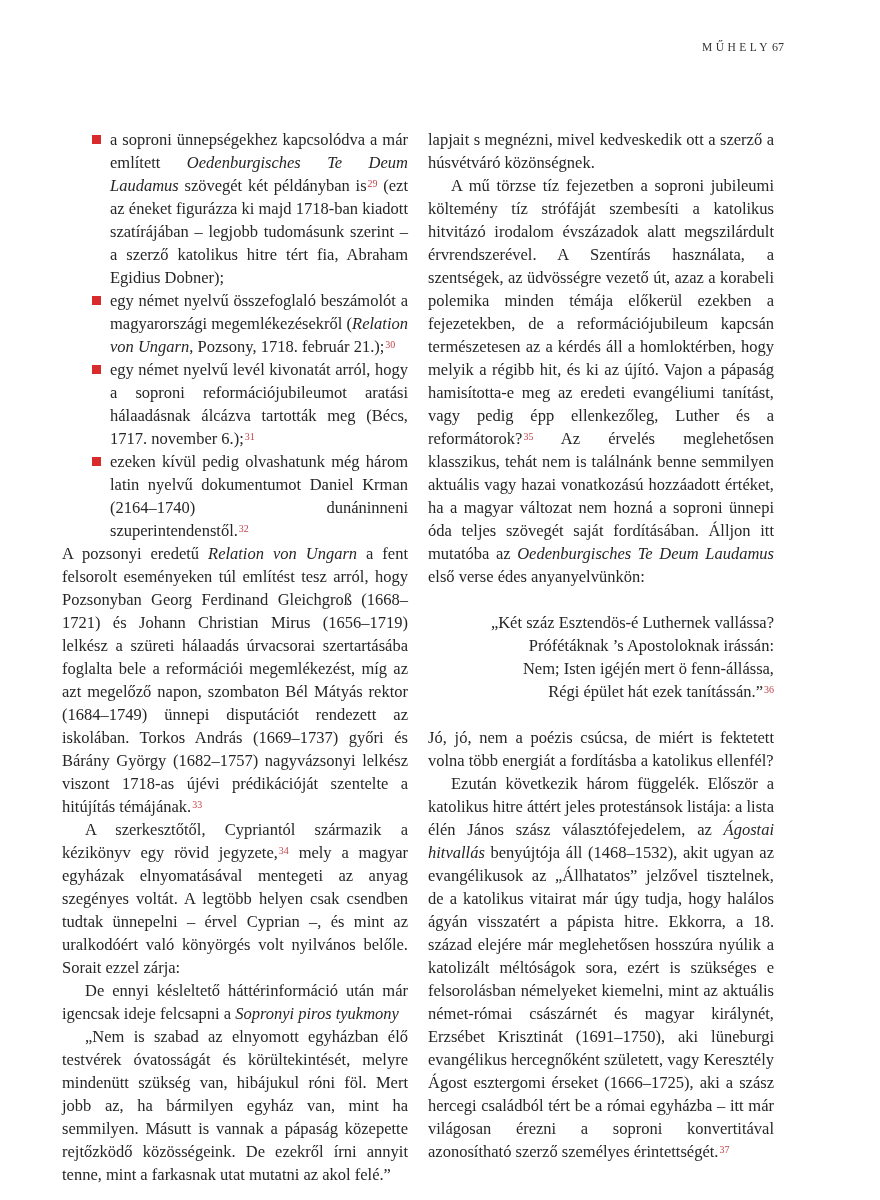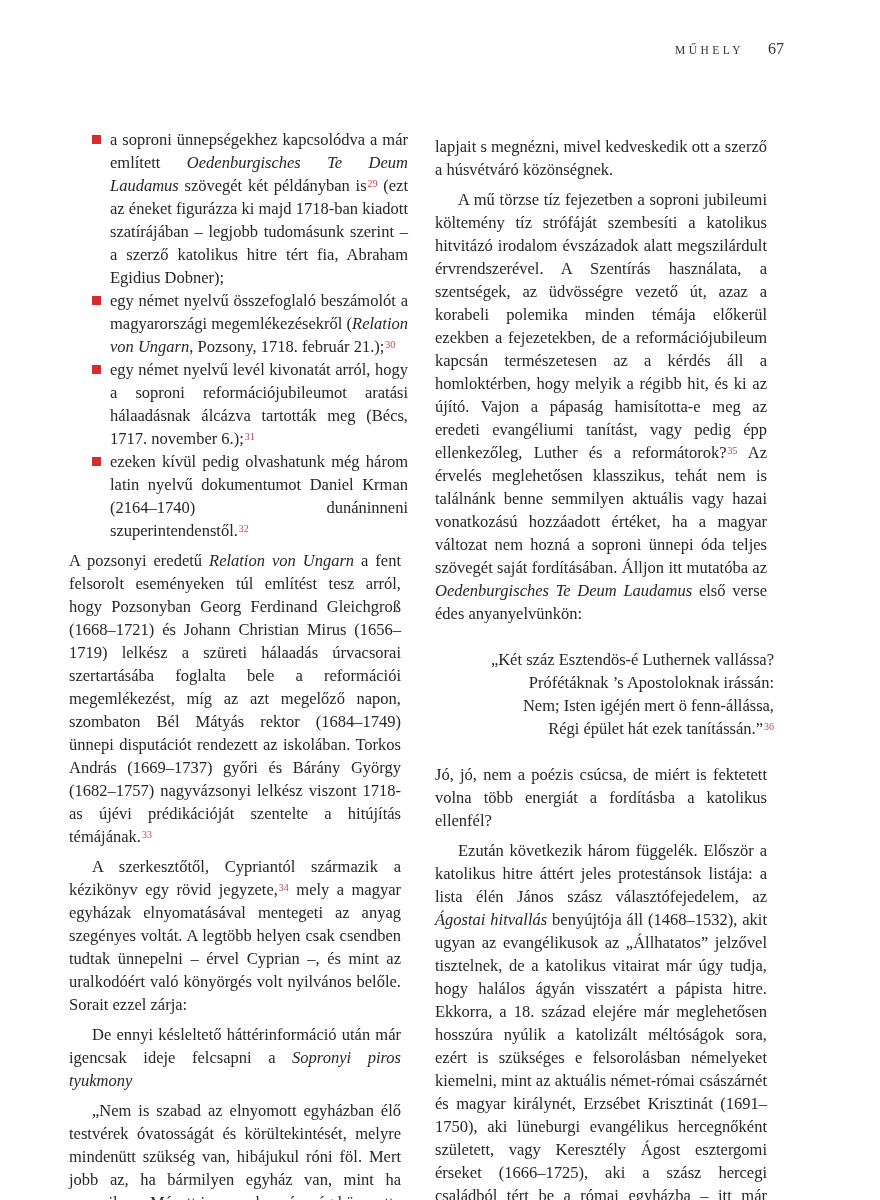--- a/index.html
+++ b/index.html
@@ -7,41 +7,41 @@
     position:relative;
     width:880px; height:1200px;
     margin:0 auto;
     background:#ffffff;
     font-family:"Liberation Serif","DejaVu Serif",serif;
     color:var(--ink,#262626);
     overflow:hidden;
   }
   .running-header {
     position:absolute; top:40px; right:96px;
-    display:flex; align-items:baseline; gap:24px;
+    display:flex; align-items:baseline; gap:1px;
     color:#333;
   }
   .running-header .section {
     font-size:11.5px; letter-spacing:3.5px; font-weight:normal;
   }
   .running-header .pagenum {
-    font-size:16px;
+    font-size:12px;
   }
   .content {
     position:absolute; top:128px; left:62px;
     display:flex; gap:20px;
   }
   .col {
     width:346px;
     font-size:16.5px;
     line-height:23px;
     text-align:justify;
     hyphens:none;
   }
-  .para { margin:7px; }
+  .para { margin:0; }
   .para.indent { text-indent:23px; }
   .bullet-list { margin:0; padding:0; list-style:none; }
   .bullet-list li {
     position:relative;
     padding-left:48px;
     margin:0;
   }
   .bullet-list .marker {
     position:absolute;
     left:30px; top:7px;

